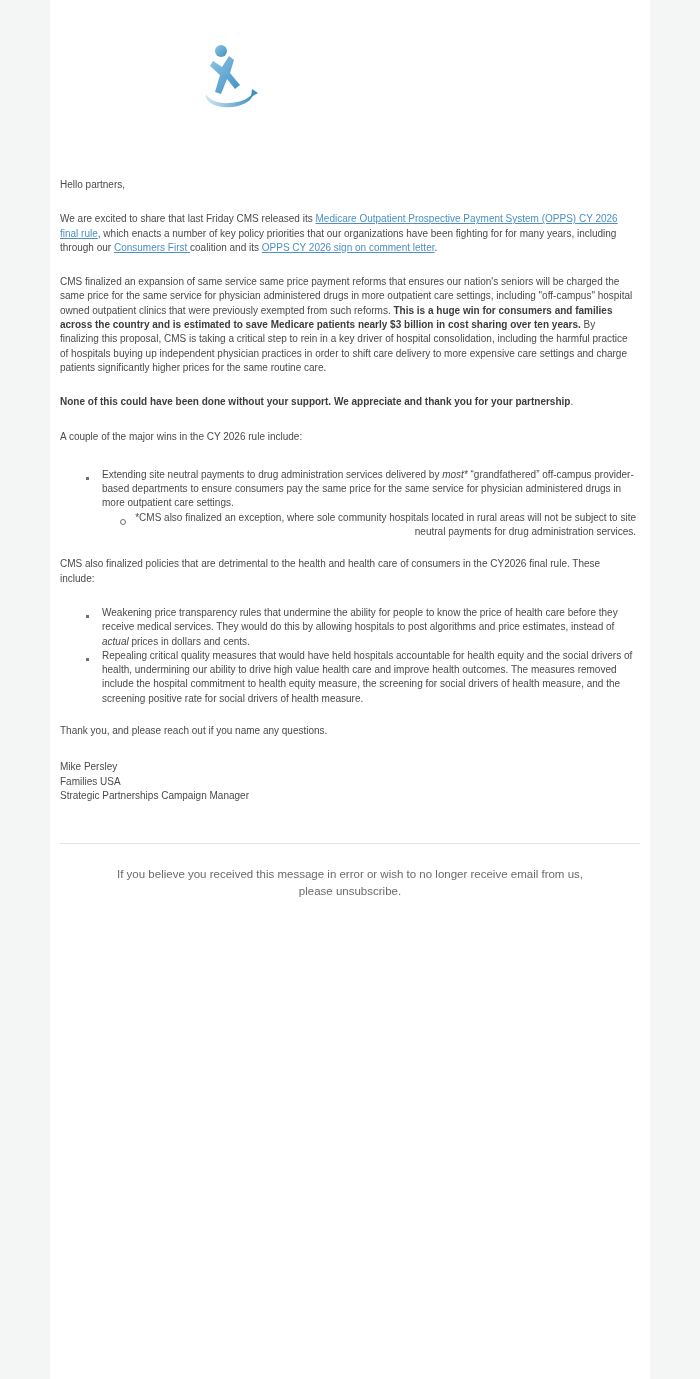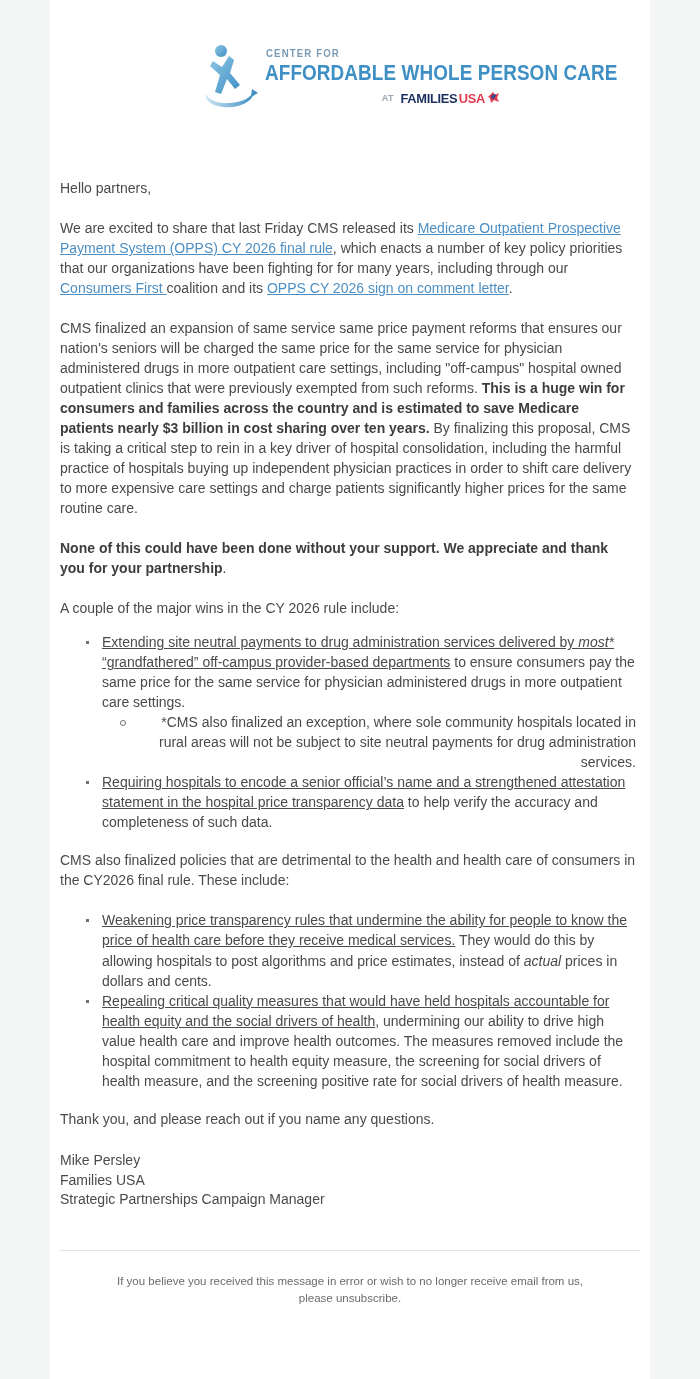--- a/index.html
+++ b/index.html
@@ -115,35 +115,35 @@
     height: 13px;
     margin-left: 1px;
     position: relative;
     top: -1px;
   }
 
   
   .body-content {
     padding: 60px 14px 0 10px;
     color: #4a4a4a;
-    font-size: 14px;
+    font-size: 10px;
     line-height: 1.43;
   }
   .body-content p {
     margin: 0 0 20px 0;
     color: #4a4a4a;
   }
   .body-content p.tight {
-    margin-bottom: 14px;
+    margin-bottom: 24px;
   }
   a.link {
     color: #4d8fc4;
     text-decoration: underline;
   }
-  .u { text-decoration: underline; }
+  .u { }
   .b { font-weight: bold; color: #3d3d3d; }
   .i { font-style: italic; text-align: center; }
 
   ul.lvl1 {
     margin: 0 0 18px 0;
     padding-left: 40px;
     list-style: none;
   }
   ul.lvl1 > li {
     position: relative;
@@ -227,30 +227,20 @@
           </defs>
 
           <path d="M6 52 C4 62, 22 68, 38 64 C48 61, 54 56, 53 50 C51 56, 42 60, 30 61 C18 62, 9 58, 6 52 Z" fill="url(#gswoosh)"></path>
           <path d="M52 47 L58 51 L51 55 Z" fill="#3e8fc4"></path>
 
           <circle cx="21" cy="9" r="6" fill="url(#gblue)"></circle>
 
           <path d="M29 14 L34 18 L30 31 L40 43 L35 47 L27 37 L21 52 L15 50 L20 33 L10 24 L13 19 L22 25 Z" fill="url(#gblue)"></path>
         </svg>
 
-        <div class="logo-text">
-          <div class="logo-center-for">CENTER FOR</div>
-          <div class="logo-main">AFFORDABLE WHOLE PERSON CARE</div>
-          <div class="logo-sub">
-            <span class="logo-at">AT</span><span>&nbsp;</span><span class="logo-families">FAMILIES</span><span class="logo-usa">USA</span><span class="logo-flag"><svg viewBox="0 0 13 13" width="13" height="13">
-                  <path d="M1 6 L6 1 L8 4 L12 2 L10 7 L12 11 L7 9 L4 12 L3 7 Z" fill="#e23a4e"></path>
-                  <path d="M5 4 L9 3 L8 7 L4 8 Z" fill="#2f4b8f"></path>
-                </svg></span>
-          </div>
-        </div>
 
       </div>
     </div>
 
     <div class="body-content">
 
       <p>
         <span>Hello partners,</span>
       </p>
 
@@ -272,23 +262,20 @@
 
       <ul class="lvl1">
         <li>
           <span class="u">Extending site neutral payments to drug administration services delivered by </span><span class="u i">most*</span><span class="u"> “grandfathered” off-campus provider-based departments</span><span> to ensure consumers pay the same price for the same service for physician administered drugs in more outpatient care settings.</span>
           <ul class="lvl2">
             <li>
               <span>*CMS also finalized an exception, where sole community hospitals located in rural areas will not be subject to site neutral payments for drug administration services.</span>
             </li>
           </ul>
         </li>
-        <li>
-          <span class="u">Requiring hospitals to encode a senior official’s name and a strengthened attestation statement in the hospital price transparency data</span><span> to help verify the accuracy and completeness of such data.</span>
-        </li>
       </ul>
 
       <p>
         <span>CMS also finalized policies that are detrimental to the health and health care of consumers in the CY2026 final rule. These include:</span>
       </p>
 
       <ul class="lvl1">
         <li>
           <span class="u">Weakening price transparency rules that undermine the ability for people to know the price of health care before they receive medical services.</span><span> They would do this by allowing hospitals to post algorithms and price estimates, instead of </span><span class="i">actual</span><span> prices in dollars and cents.</span>
         </li>

